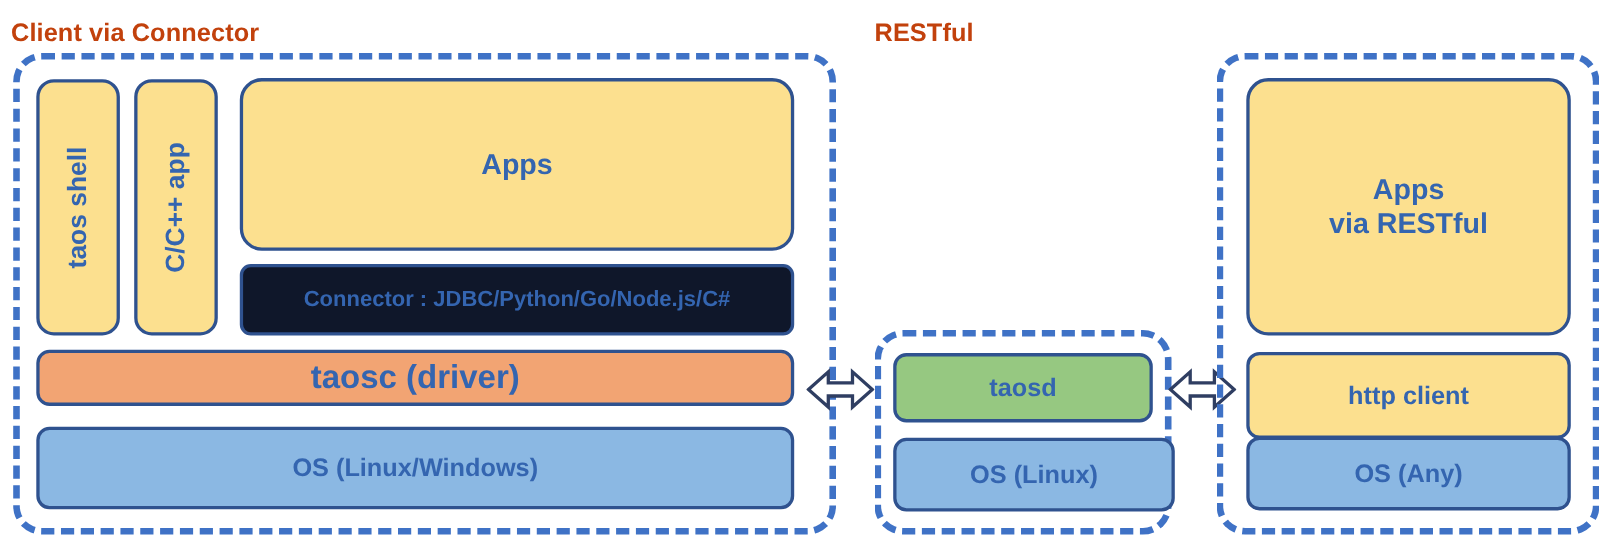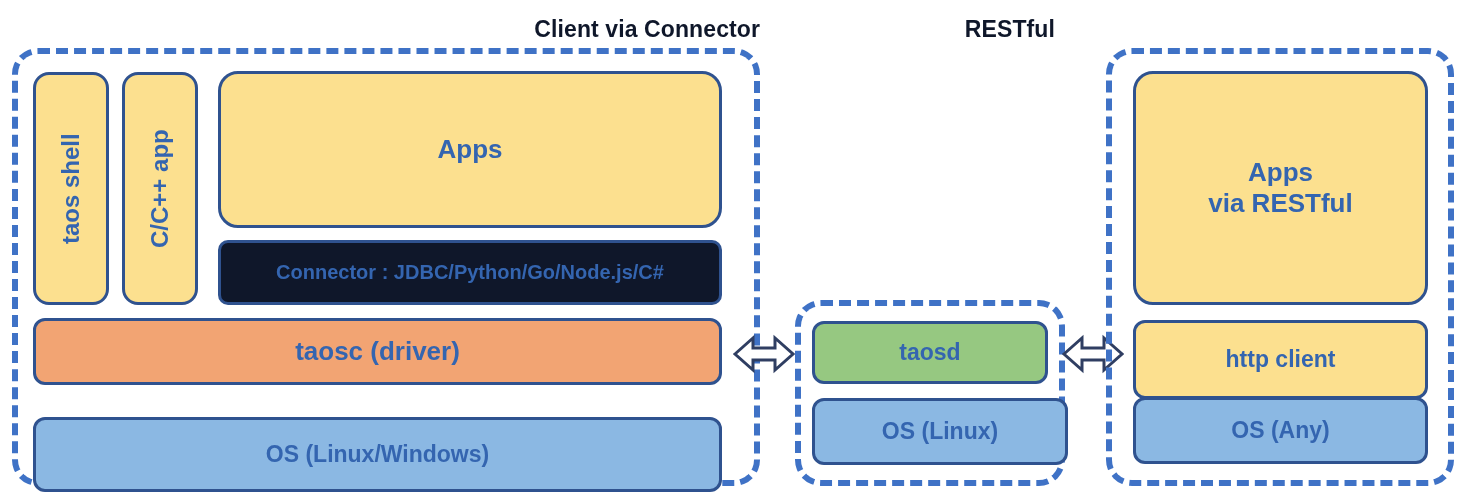--- a/index.html
+++ b/index.html
@@ -14,25 +14,25 @@
     position: relative;
     width: 1467px;
     height: 498px;
     background: #ffffff;
     overflow: hidden;
   }
 
   
   .section-title {
     position: absolute;
-    color: #0f172a;
+    color: #c2410c;
     font-weight: bold;
     font-size: 23px;
     letter-spacing: 0.1px;
-    text-align: right;
+    text-align: left;
     white-space: nowrap;
     line-height: 1;
   }
 
   
   .dashed-group {
     position: absolute;
     border: 6px dashed #3F72C6;
     border-radius: 26px;
     box-sizing: border-box;
@@ -86,23 +86,23 @@
   <div class="dashed-group" style="left:12px; top:48px; width:748px; height:438px;"></div>
 
   <div class="box yellow vertical" style="left:33px; top:72px; width:76px; height:233px; font-size:24px;">taos shell</div>
 
   <div class="box yellow vertical" style="left:122px; top:72px; width:76px; height:233px; font-size:24px;">C/C++ app</div>
 
   <div class="box yellow bigradius" style="left:218px; top:71px; width:504px; height:157px; font-size:26px;">Apps</div>
 
   <div class="box gray" style="left:218px; top:240px; width:504px; height:65px; font-size:20px;">Connector : JDBC/Python/Go/Node.js/C#</div>
 
-  <div class="box orange" style="left:33px; top:318px; width:689px; height:67px; font-size:26px;">taosc (driver)</div>
+  <div class="box orange" style="left:33px; top:318px; width:689px; height:51px; font-size:30px;">taosc (driver)</div>
 
-  <div class="box blue" style="left:33px; top:417px; width:689px; height:75px; font-size:23px;">OS (Linux/Windows)</div>
+  <div class="box blue" style="left:33px; top:388px; width:689px; height:75px; font-size:23px;">OS (Linux/Windows)</div>
 
   <svg class="arrow" style="left:733px; top:332px;" width="62" height="44" viewBox="0 0 62 44">
     <path d="M2 22 L20 6 L20 16 L42 16 L42 6 L60 22 L42 38 L42 28 L20 28 L20 38 Z" fill="#FFFFFF" stroke="#2F3E62" stroke-width="3" stroke-linejoin="miter"></path>
   </svg>
 
   <div class="dashed-group" style="left:795px; top:300px; width:270px; height:186px;"></div>
 
   <div class="box green" style="left:812px; top:321px; width:236px; height:63px; font-size:23px;">taosd</div>
 
   <div class="box blue" style="left:812px; top:398px; width:256px; height:67px; font-size:23px;">OS (Linux)</div>

